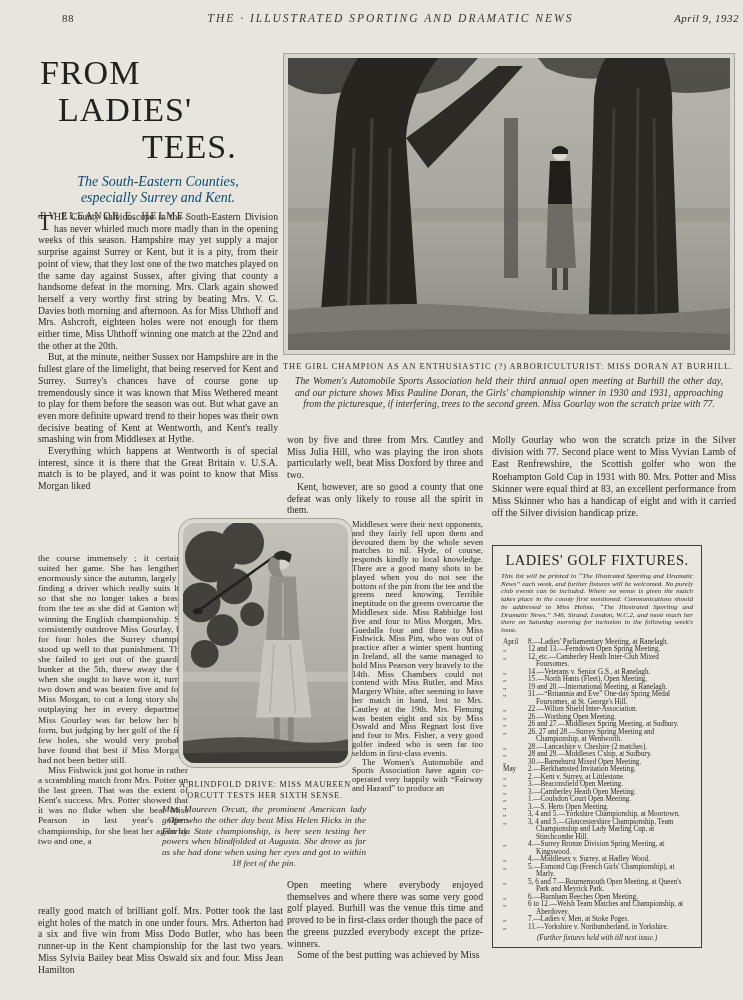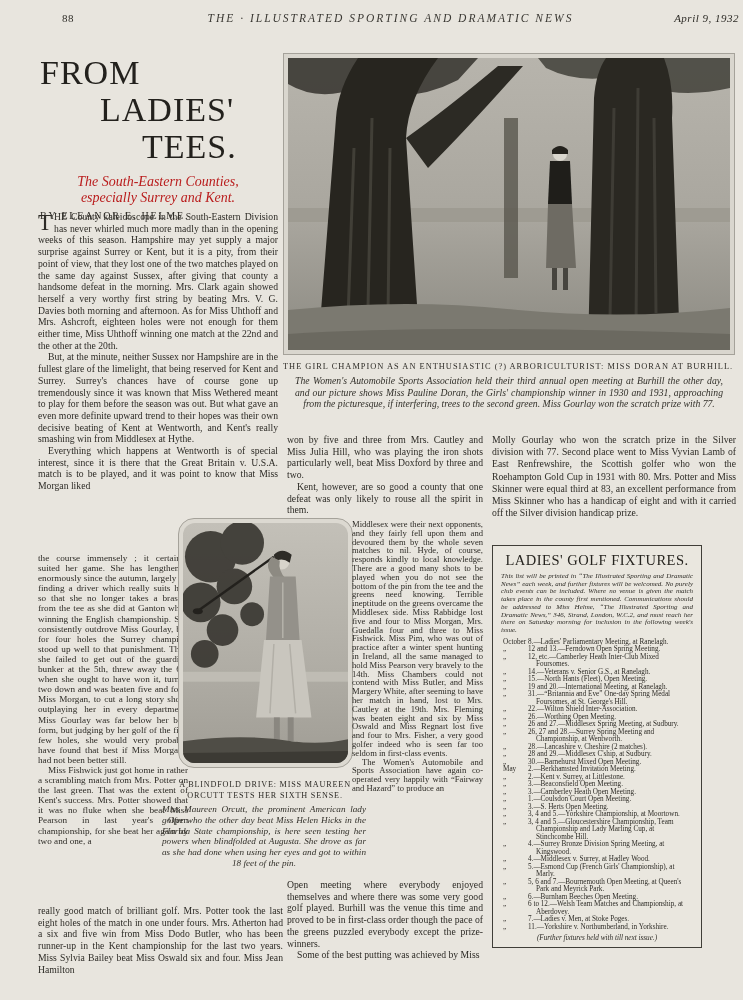--- a/index.html
+++ b/index.html
@@ -14,23 +14,23 @@
   }
   .abs{position:absolute;}
   
   .pagenum{left:62px;top:12px;font-size:11px;letter-spacing:.5px;}
   .masthead{left:0;top:12px;width:100%;text-align:center;font-style:italic;font-weight:normal;
     font-size:11.5px;letter-spacing:2px;color:#3a3833;}
   .issuedate{right:42px;top:12px;font-style:italic;font-size:11px;letter-spacing:.5px;}
   
   .titleblock{left:40px;top:54px;width:236px;}
   .t1,.t2,.t3{font-size:34px;line-height:37px;letter-spacing:1px;font-weight:400;color:#23211d;}
-  .t2{margin-left:60px;}
+  .t2{margin-left:18px;}
   .t3{margin-left:102px;}
-  .subtitle{margin-top:9px;text-align:center;font-style:italic;font-size:14px;line-height:16px;color:#b91c1c;}
+  .subtitle{margin-top:9px;text-align:center;font-style:italic;font-size:14px;line-height:16px;color:#0c4a6e;}
   .byline{margin-top:4px;text-align:left;font-size:10px;letter-spacing:1.8px;}
   
   .bodytxt{font-size:9.7px;line-height:11.7px;text-align:justify;}
   .bodytxt p{margin:0;}
   .bodytxt p.ind{text-indent:10px;}
   .dropcap{float:left;font-size:23px;line-height:21px;padding:1px 2px 0 0;}
   .colnarrow1{font-size:9.2px;line-height:10.1px;}
   .colnarrow2{font-size:8.6px;line-height:8.8px;}
   
   .photo1{left:283px;top:53px;width:452px;height:302px;background:#d9d6ce;
@@ -196,21 +196,21 @@
   <div class="abs bodytxt c3top">
     <p>Molly Gourlay who won the scratch prize in the Silver division with 77.  Second place went to Miss Vyvian Lamb of East Renfrewshire, the Scottish golfer who won the Roehampton Gold Cup in 1931 with 80.  Mrs. Potter and Miss Skinner were equal third at 83, an excellent performance from Miss Skinner who has a handicap of eight and with it carried off the Silver division handicap prize.</p>
   </div>
 
   <div class="abs fixtures">
     <h2 class="fx-title">LADIES' GOLF FIXTURES.</h2>
     <p class="fx-intro">This list will be printed in “The Illustrated Sporting and Dramatic News” each week, and further fixtures will be welcomed.  No purely club events can be included. Where no venue is given the match takes place in the county first mentioned.  Communications should be addressed to Miss Helme, “The Illustrated Sporting and Dramatic News,” 346, Strand, London, W.C.2, and must reach her there on Saturday morning for inclusion in the following week's issue.</p>
     <div class="fx-list">
 
         <div class="fx-item">
-          <span class="fx-month">October</span>
+          <span class="fx-month">April</span>
           <span class="fx-text">8.—Ladies' Parliamentary Meeting, at Ranelagh.</span>
         </div>
 
         <div class="fx-item">
           <span class="fx-month">„</span>
           <span class="fx-text">12 and 13.—Ferndown Open Spring Meeting.</span>
         </div>
 
         <div class="fx-item">
           <span class="fx-month">„</span>

